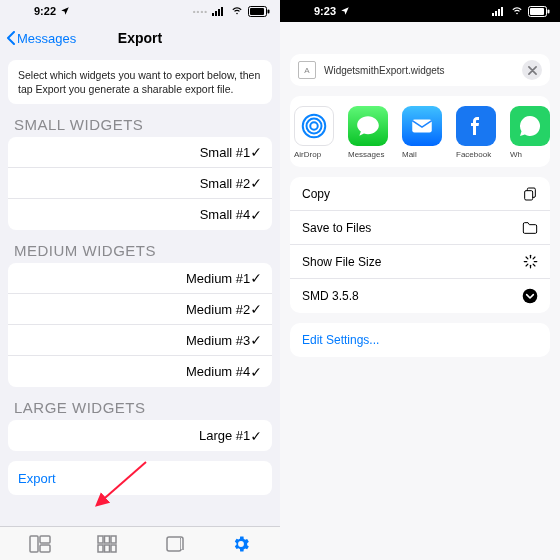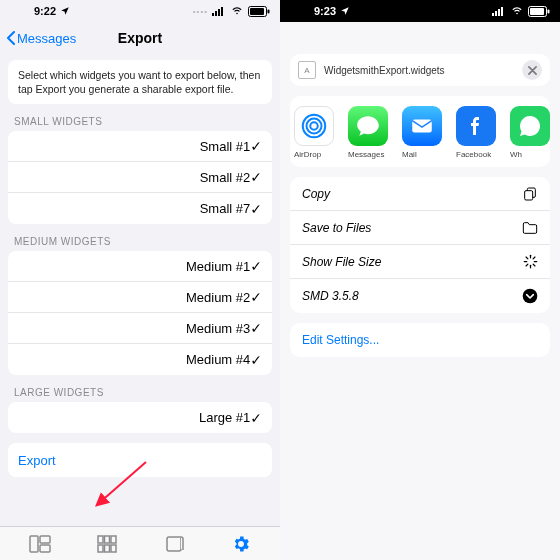--- a/index.html
+++ b/index.html
@@ -16,21 +16,21 @@
   .status-right svg { display: block; }
   .status.dark { background: #000; color: #fff; }
 
   
   .nav { position: relative; height: 32px; display: flex; align-items: center; justify-content: center; padding: 0 8px; }
   .nav-back { position: absolute; left: 6px; display: flex; align-items: center; gap: 2px; color: #007aff; font-size: 13px; }
   .nav-title { font-size: 14px; font-weight: 600; color: #000; }
 
   .scroll { flex: 1; overflow: hidden; padding: 0 8px; }
   .intro { background: #fff; border-radius: 8px; margin-top: 6px; padding: 8px 10px; font-size: 10.5px; line-height: 1.35; color: #222; }
-  .section-header { font-size: 10px; letter-spacing: 0.5px; color: #8a8a8e; text-transform: uppercase; padding: 12px 6px 4px 6px; }
+  .section-header { font-size: 15px; letter-spacing: 0.5px; color: #8a8a8e; text-transform: uppercase; padding: 12px 6px 4px 6px; }
   .list { background: #fff; border-radius: 8px; overflow: hidden; }
   .row { height: 31px; display: flex; align-items: center; justify-content: flex-end; padding: 0 10px; border-bottom: 1px solid #e5e5ea; font-size: 13px; color: #000; }
   .row:last-child { border-bottom: none; }
   .check { font-size: 14px; color: #000; }
   .export-row { height: 34px; display: flex; align-items: center; padding: 0 10px; color: #007aff; font-size: 13px; background: #fff; border-radius: 8px; margin-top: 10px; }
 
   
   .arrow { position: absolute; left: 90px; bottom: 46px; width: 60px; height: 56px; pointer-events: none; }
 
   
@@ -43,21 +43,21 @@
   .share-file { background: #fff; border-radius: 10px; height: 32px; display: flex; align-items: center; padding: 0 8px; gap: 8px; margin-top: 22px; }
   .file-icon { width: 18px; height: 18px; border: 1px solid #bbb; border-radius: 2px; display: flex; align-items: center; justify-content: center; font-size: 8px; color: #888; }
   .file-name { font-size: 10px; color: #333; flex: 1; white-space: nowrap; overflow: hidden; text-overflow: ellipsis; }
   .close-x { width: 20px; height: 20px; border-radius: 50%; background: #e9e9ed; display: flex; align-items: center; justify-content: center; }
 
   .share-apps { background: #fff; border-radius: 10px; margin-top: 10px; padding: 10px 4px 8px 4px; display: flex; gap: 4px; overflow: hidden; }
   .app { width: 50px; flex: 0 0 auto; display: flex; flex-direction: column; align-items: flex-start; gap: 4px; }
   .app-icon { width: 40px; height: 40px; border-radius: 9px; display:flex; align-items:center; justify-content:center; }
   .app-label { font-size: 8px; color: #444; text-align: center; white-space: nowrap; }
 
-  .actions { background: #fff; border-radius: 10px; margin-top: 10px; overflow: hidden; font-style: italic; }
+  .actions { background: #fff; border-radius: 10px; margin-top: 10px; overflow: hidden; }
   .actions .arow { height: 34px; display: flex; align-items: center; justify-content: space-between; padding: 0 12px; border-bottom: 0.5px solid #e5e5ea; font-size: 12px; color: #000; }
   .actions .arow:last-child { border-bottom: none; }
   .edit-actions { margin-top: 10px; background: #fff; border-radius: 10px; height: 34px; display:flex; align-items:center; padding: 0 12px; font-size: 12px; color: #007aff; }
 
 </style>
 </head>
 <body>
 
 <div class="pane left">
 
@@ -104,21 +104,21 @@
     <div class="list">
       <div class="row">
           <span>Small #1</span>
           <span class="check">✓</span>
         </div>
       <div class="row">
           <span>Small #2</span>
           <span class="check">✓</span>
         </div>
       <div class="row">
-          <span>Small #7</span>
+          <span>Small #4</span>
           <span class="check">✓</span>
         </div>
     </div>
 
     <div class="section-header">MEDIUM WIDGETS</div>
     <div class="list">
       <div class="row">
           <span>Medium #1</span>
           <span class="check">✓</span>
         </div>

